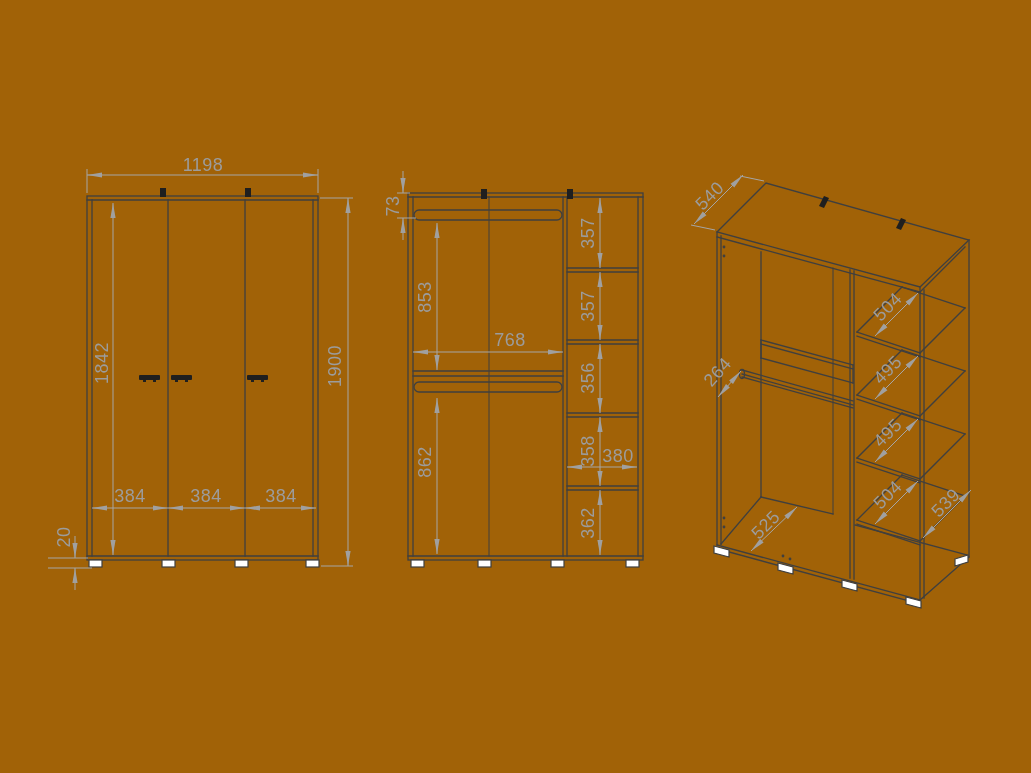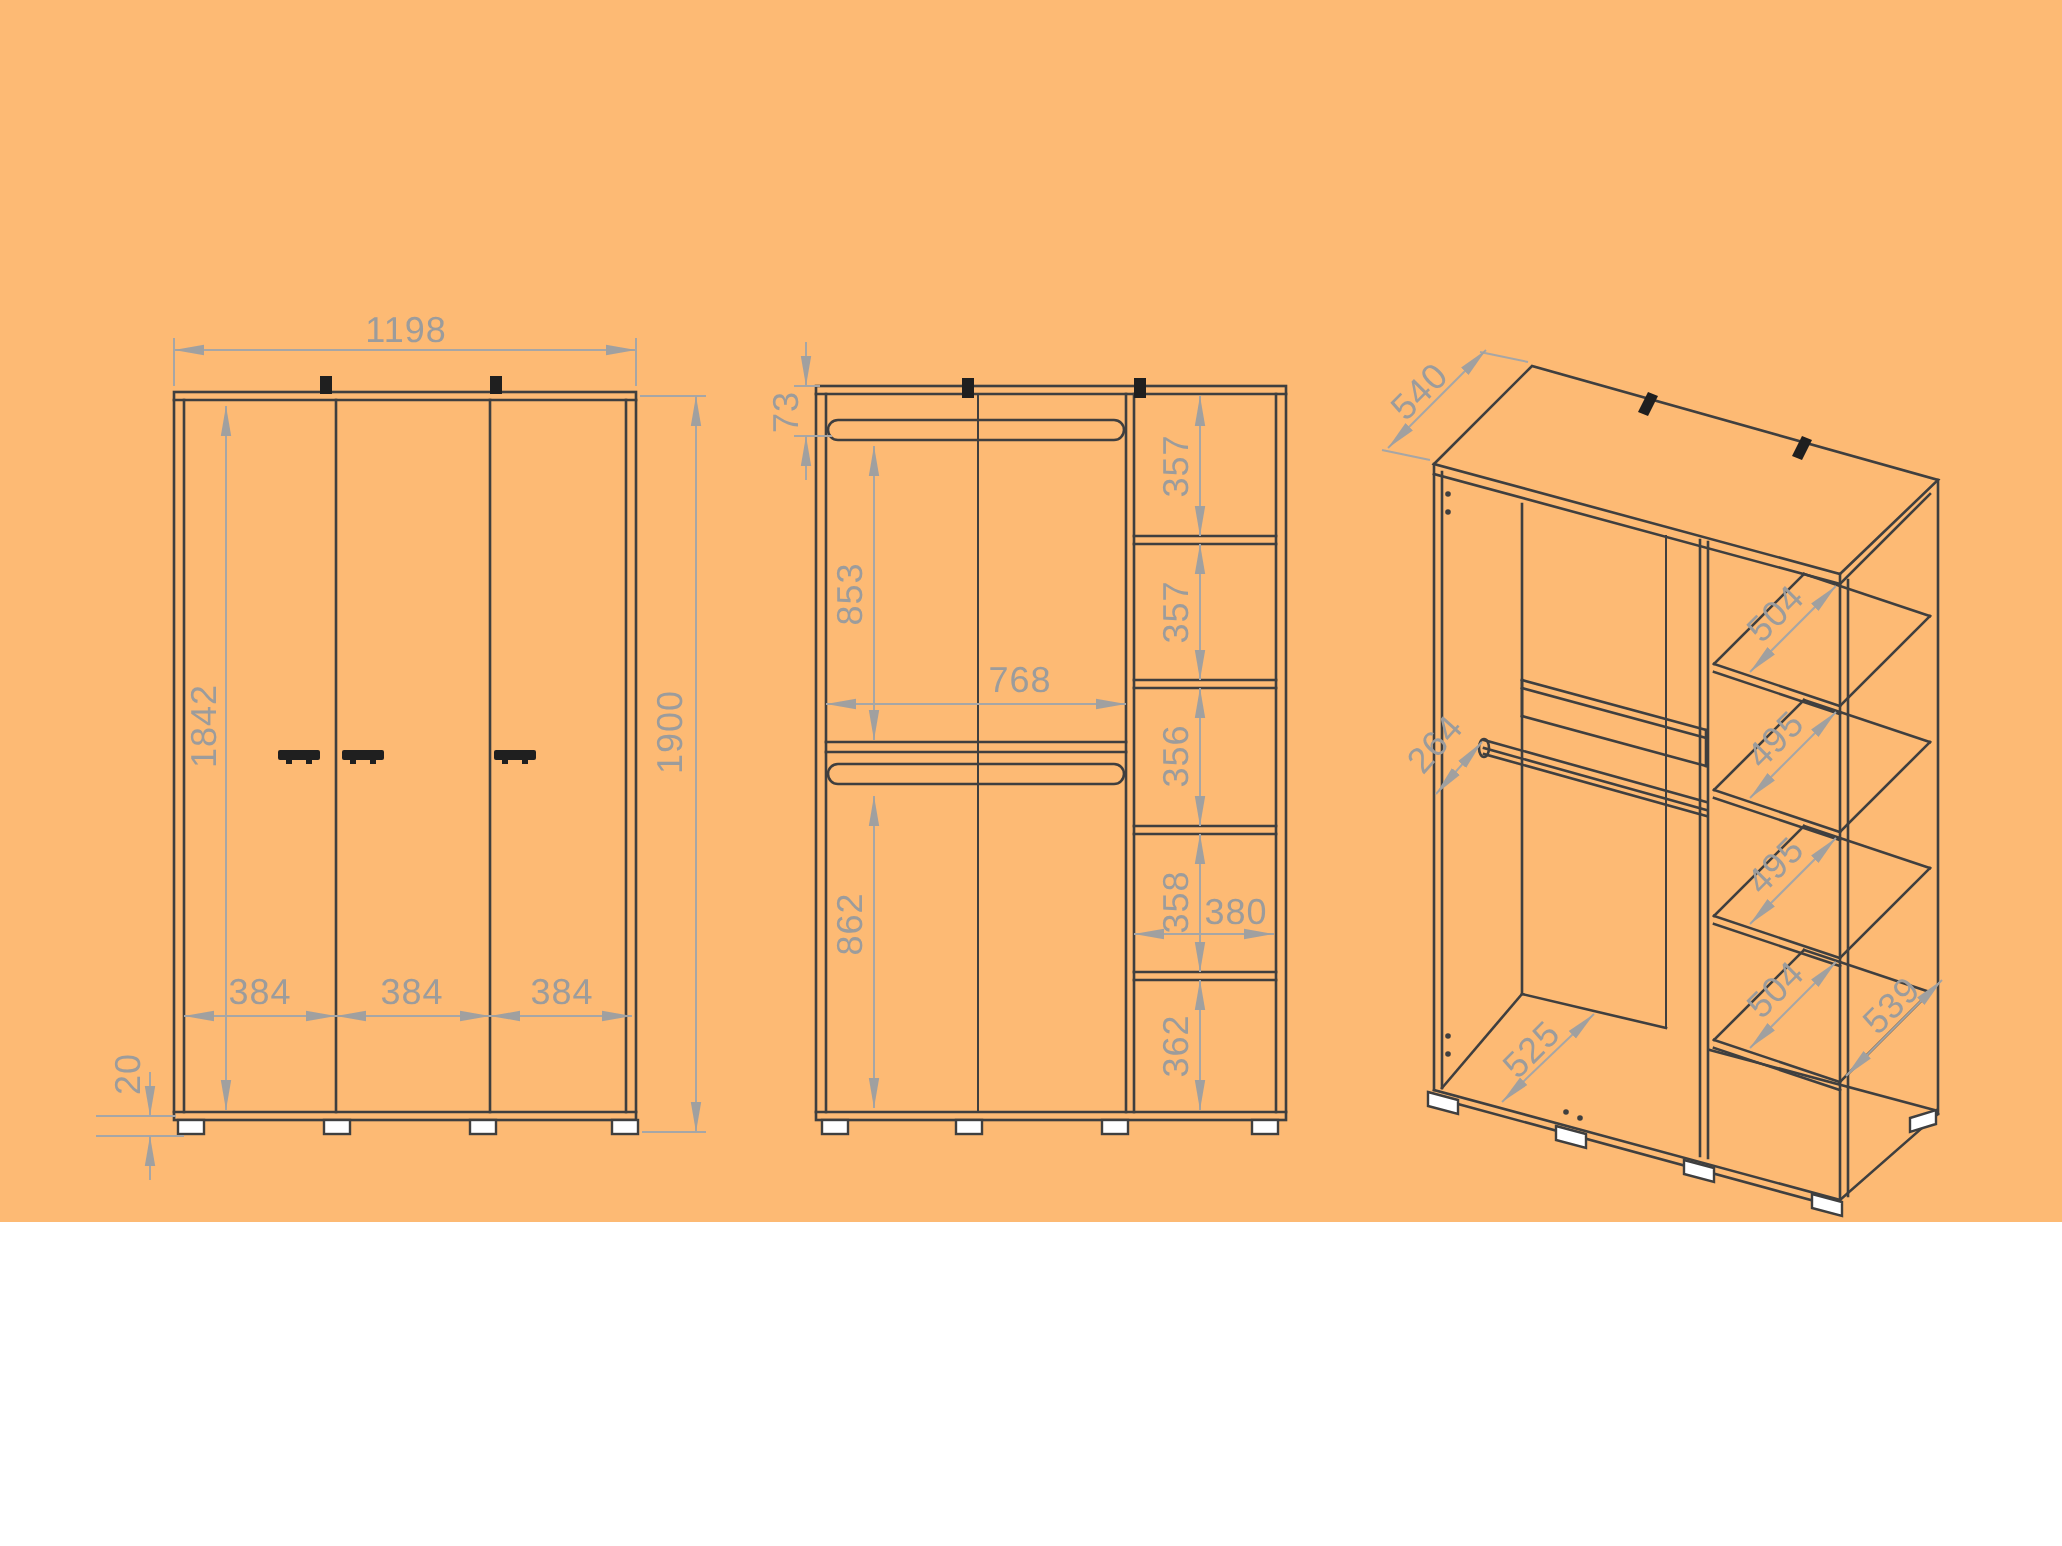--- a/index.html
+++ b/index.html
@@ -1,16 +1,16 @@
 <!DOCTYPE html>
 <html><head>
 <meta charset="utf-8">
 <style>
   html,body{margin:0;padding:0;background:#ffffff;}
-  .canvas{position:relative;width:1031px;height:611px;background:#fdba74;overflow:hidden;
+  .canvas{position:relative;width:1031px;height:773px;background:#a16207;overflow:hidden;
           font-family:"Liberation Sans",sans-serif;}
   svg{position:absolute;top:0;left:0;}
   .obj line,.obj rect,.obj polygon,.obj path,.obj polyline,.obj ellipse{
       stroke:#3f3f3f;stroke-width:1.3;fill:none;stroke-linecap:square;}
   .obj .thin{stroke-width:1;}
   .solid{fill:#1f1f1f;stroke:none;}
   .foot{fill:#ffffff;stroke:#3f3f3f;stroke-width:1.2;}
   .hole{fill:#3f3f3f;stroke:none;}
   .dim line,.dim path,.dim polyline{stroke:#a6a6a6;stroke-width:1;fill:none;}
   .dim text{fill:#9c9c9c;font-size:18px;font-family:"Liberation Sans",sans-serif;

